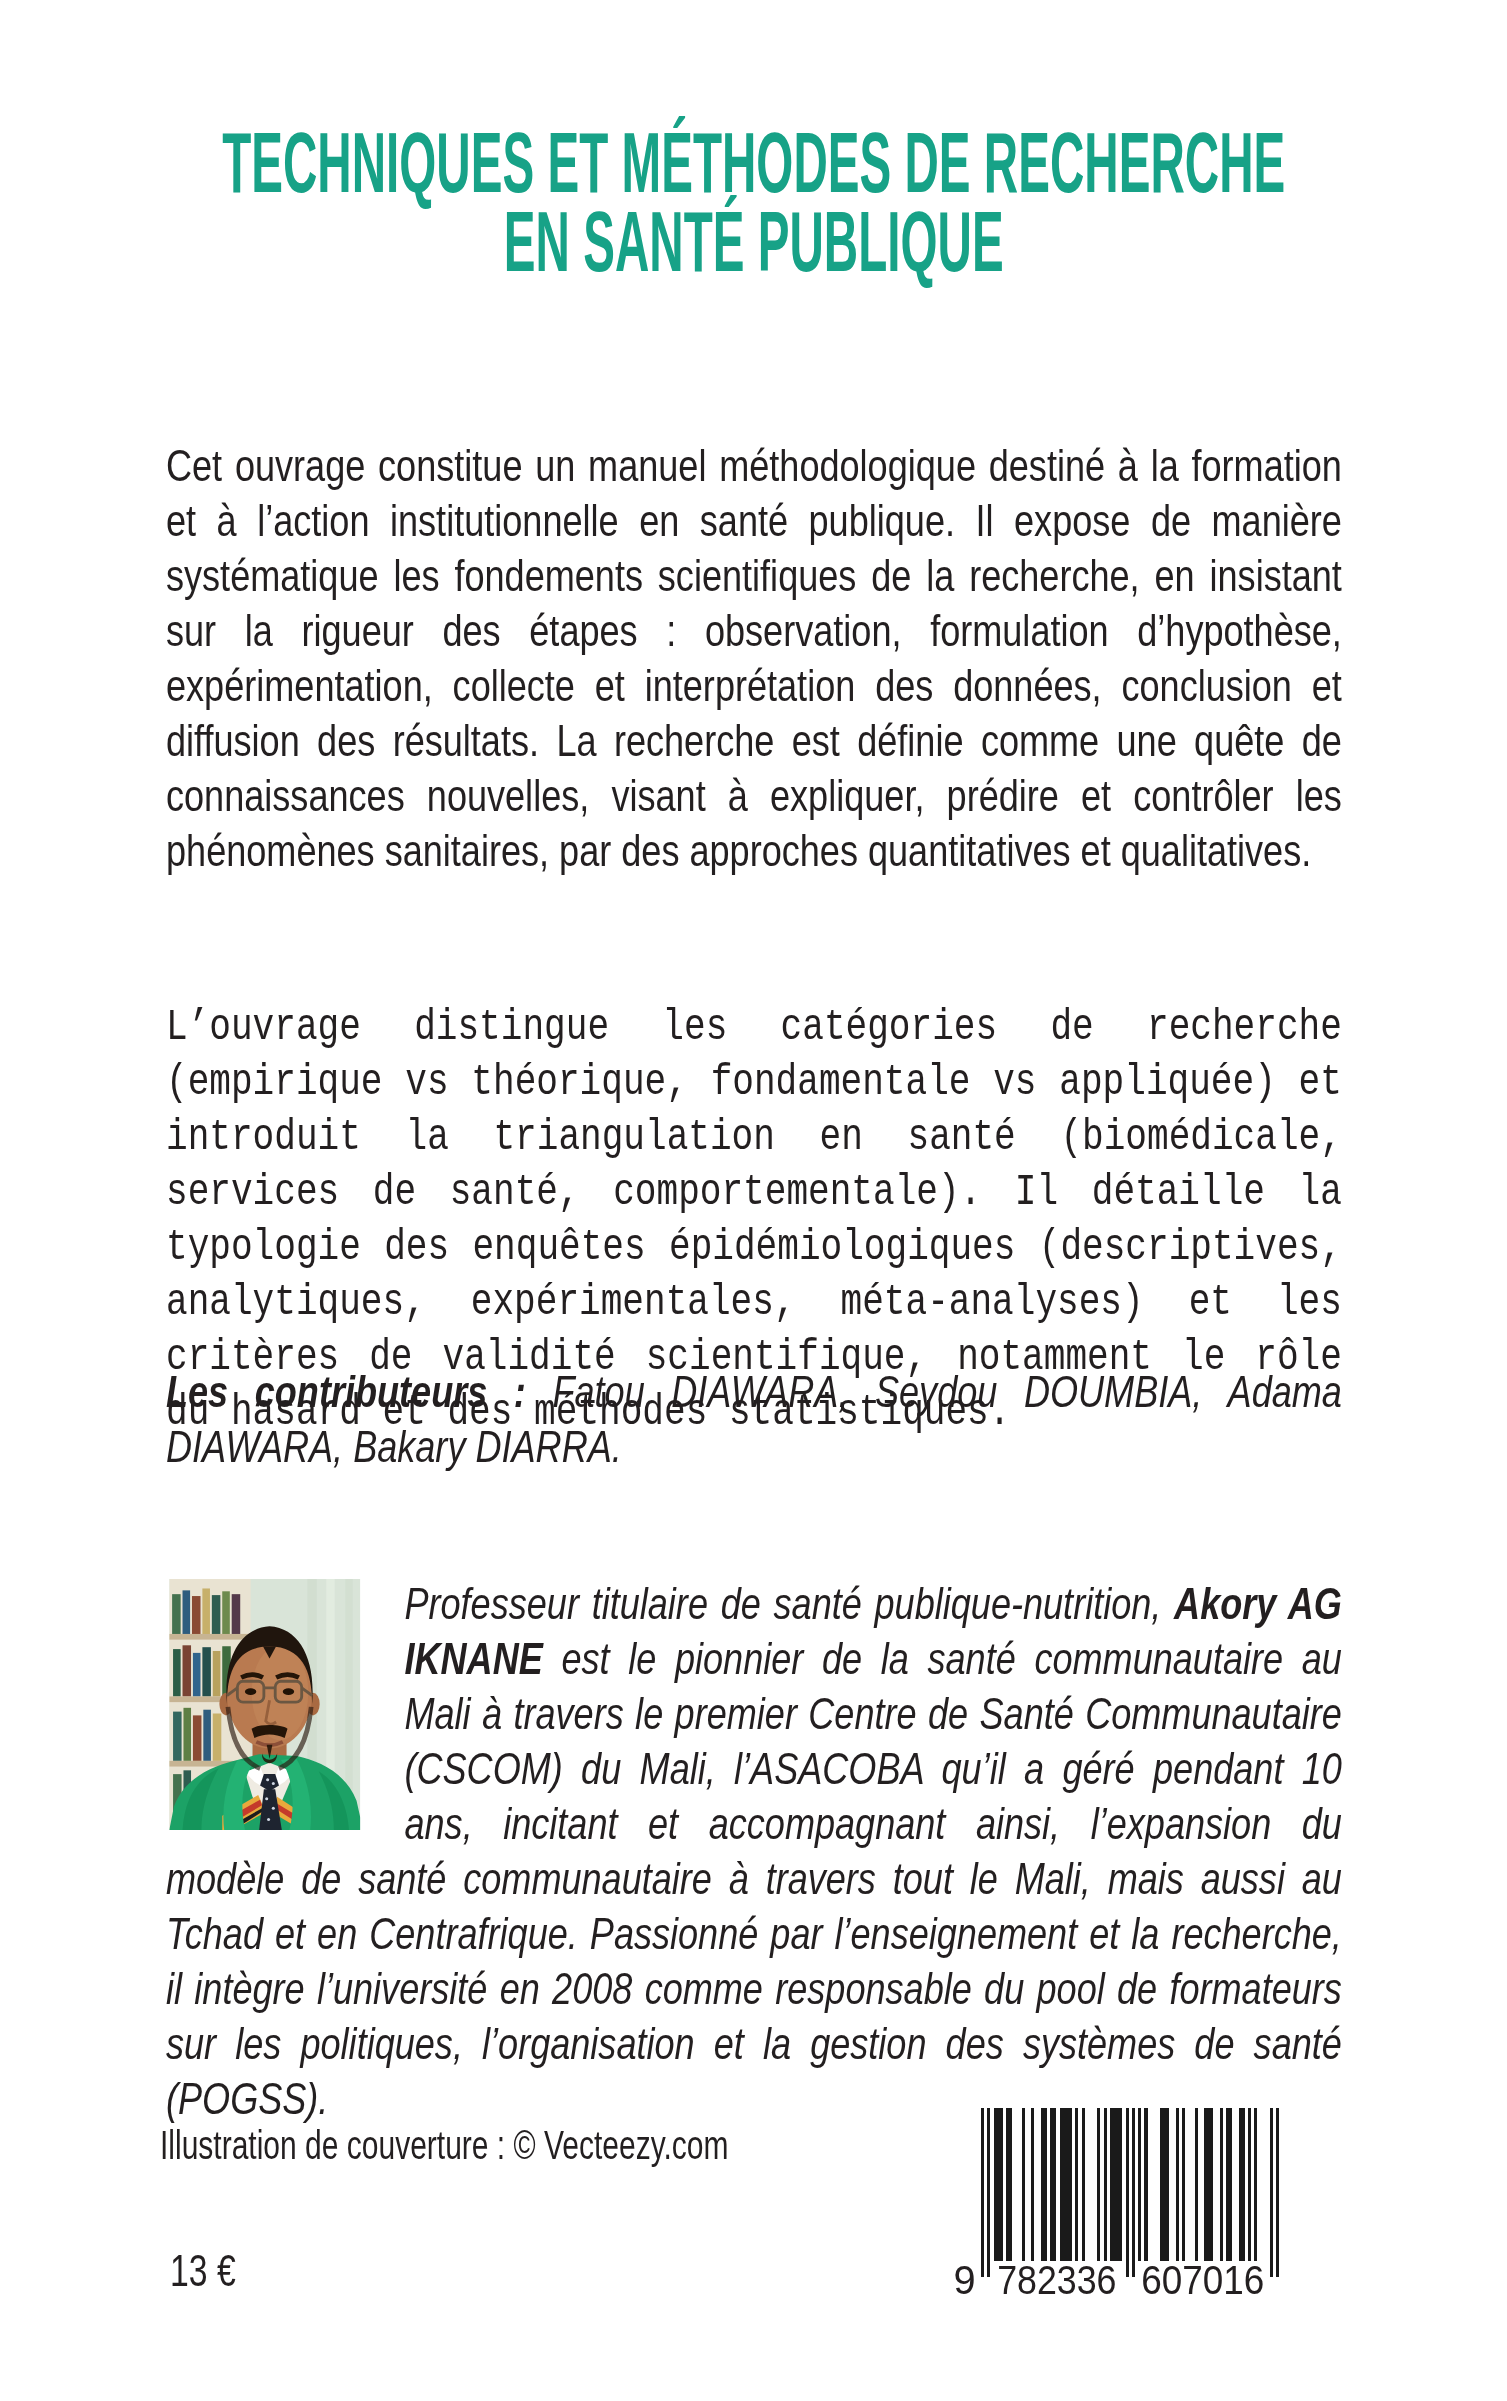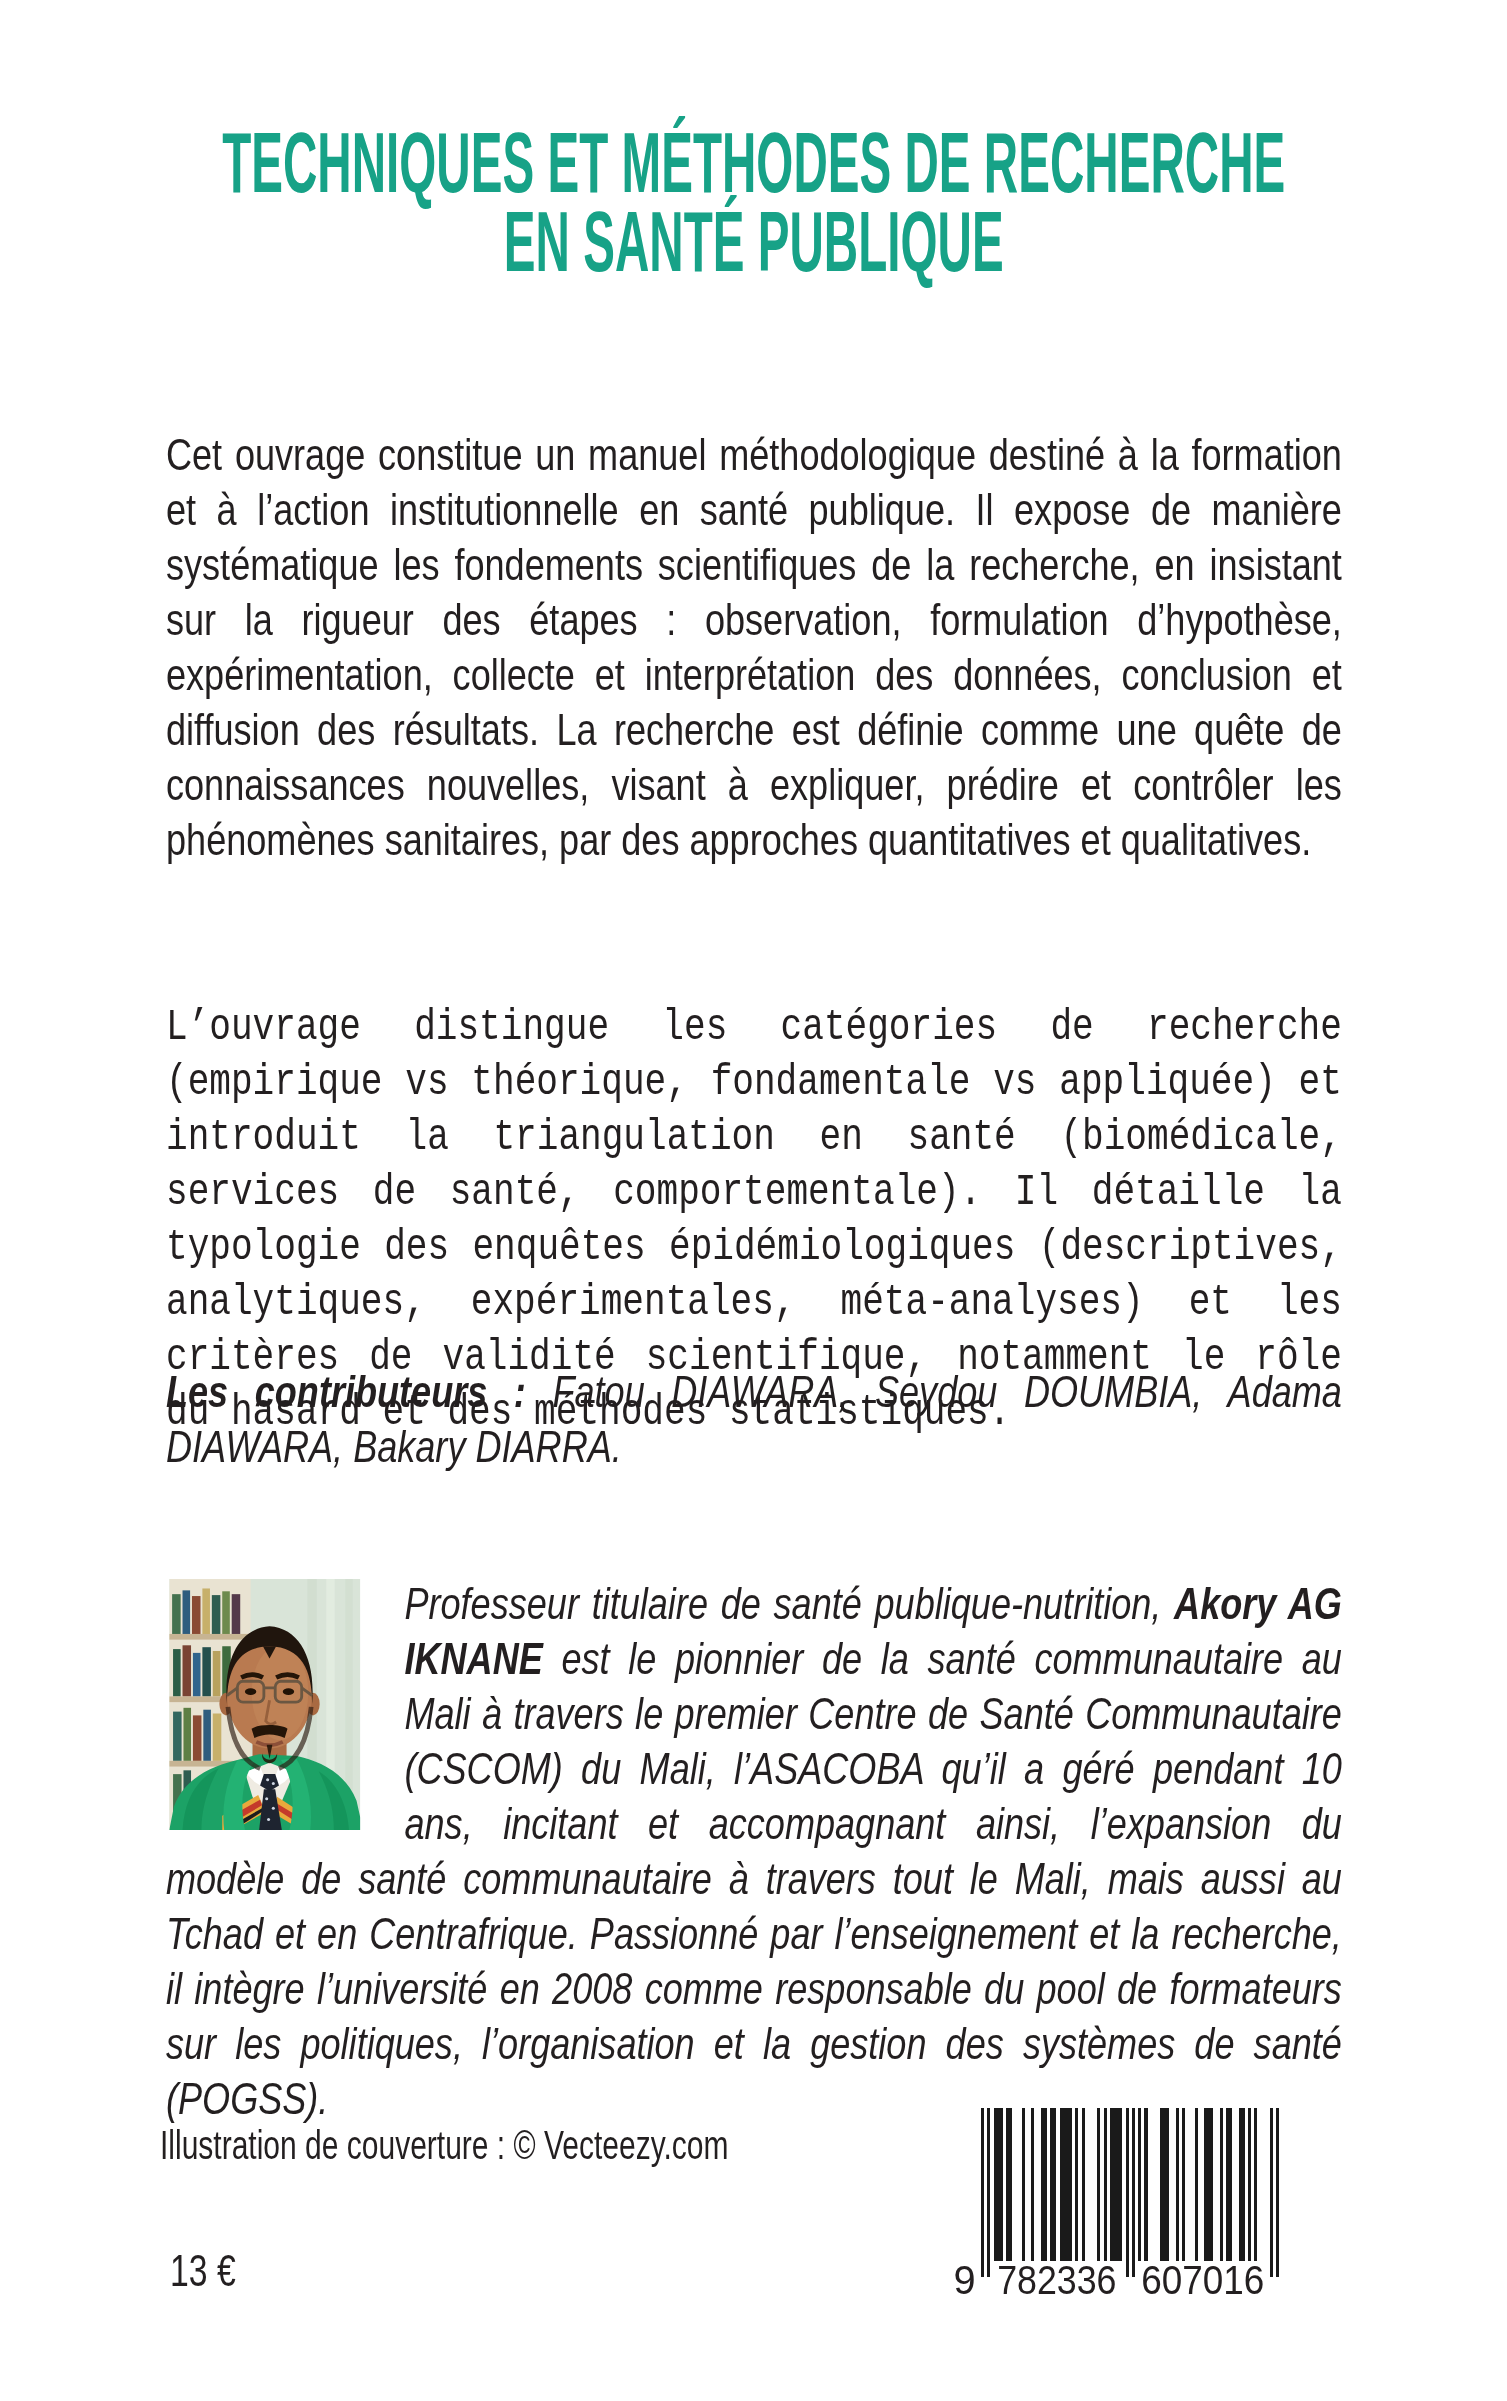--- a/index.html
+++ b/index.html
@@ -45,21 +45,21 @@
 
 <div class="page">
 
   <div class="title-outer">
     <div class="title-inner">
       <div>TECHNIQUES ET MÉTHODES DE RECHERCHE</div>
       <div>EN SANTÉ PUBLIQUE</div>
     </div>
   </div>
 
-  <div class="block" style="top:427px;">
+  <div class="block" style="top:438px;">
     <div class="sq82">
       <p class="body-text">Cet ouvrage constitue un manuel méthodologique destiné à la formation et à l’action institutionnelle en santé publique. Il expose de manière systématique les fondements scientifiques de la recherche, en insistant sur la rigueur des étapes : observation, formulation d’hypothèse, expérimentation, collecte et interprétation des données, conclusion et diffusion des résultats. La recherche est définie comme une quête de connaissances nouvelles, visant à expliquer, prédire et contrôler les phénomènes sanitaires, par des approches quantitatives et qualitatives.</p>
     </div>
   </div>
 
   <div class="block" style="top:1000px;font-family:Liberation Mono, monospace;">
     <div class="sq82">
       <p class="body-text">L’ouvrage distingue les catégories de recherche (empirique vs théorique, fondamentale vs appliquée) et introduit la triangulation en santé (biomédicale, services de santé, comportementale). Il détaille la typologie des enquêtes épidémiologiques (descriptives, analytiques, expérimentales, méta-analyses) et les critères de validité scientifique, notamment le rôle du hasard et des méthodes statistiques.</p>
     </div>
   </div>

